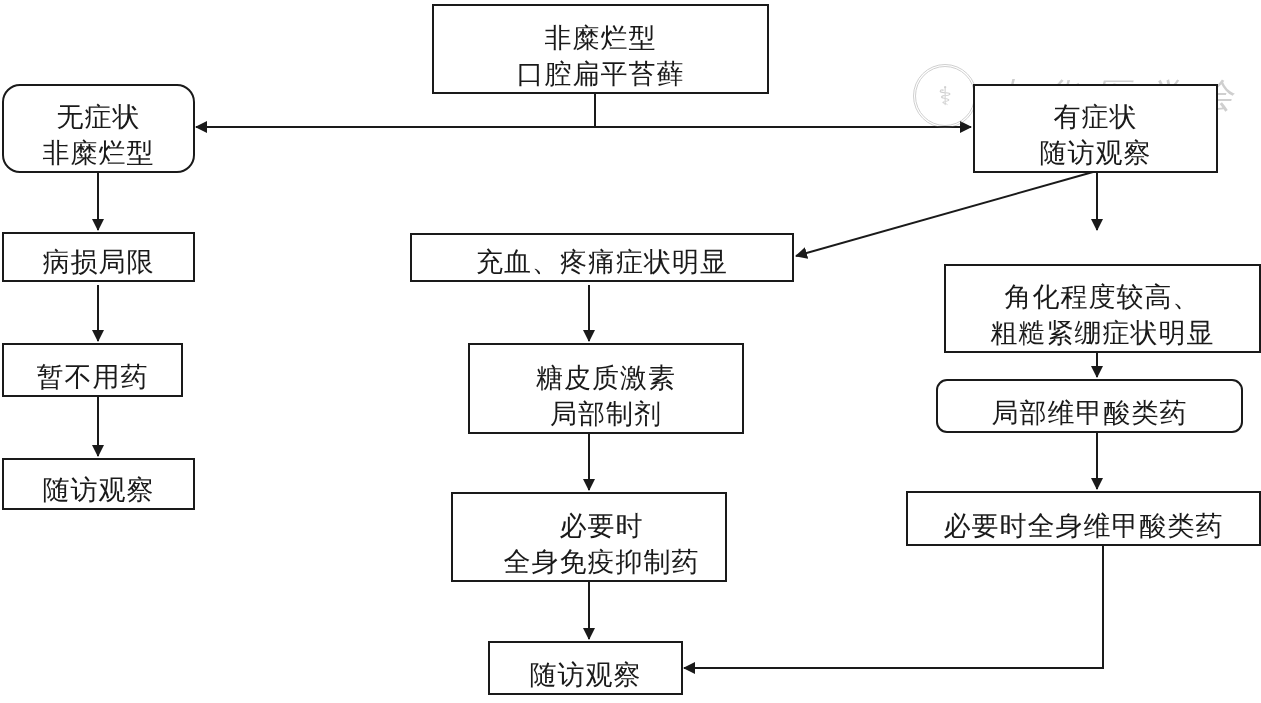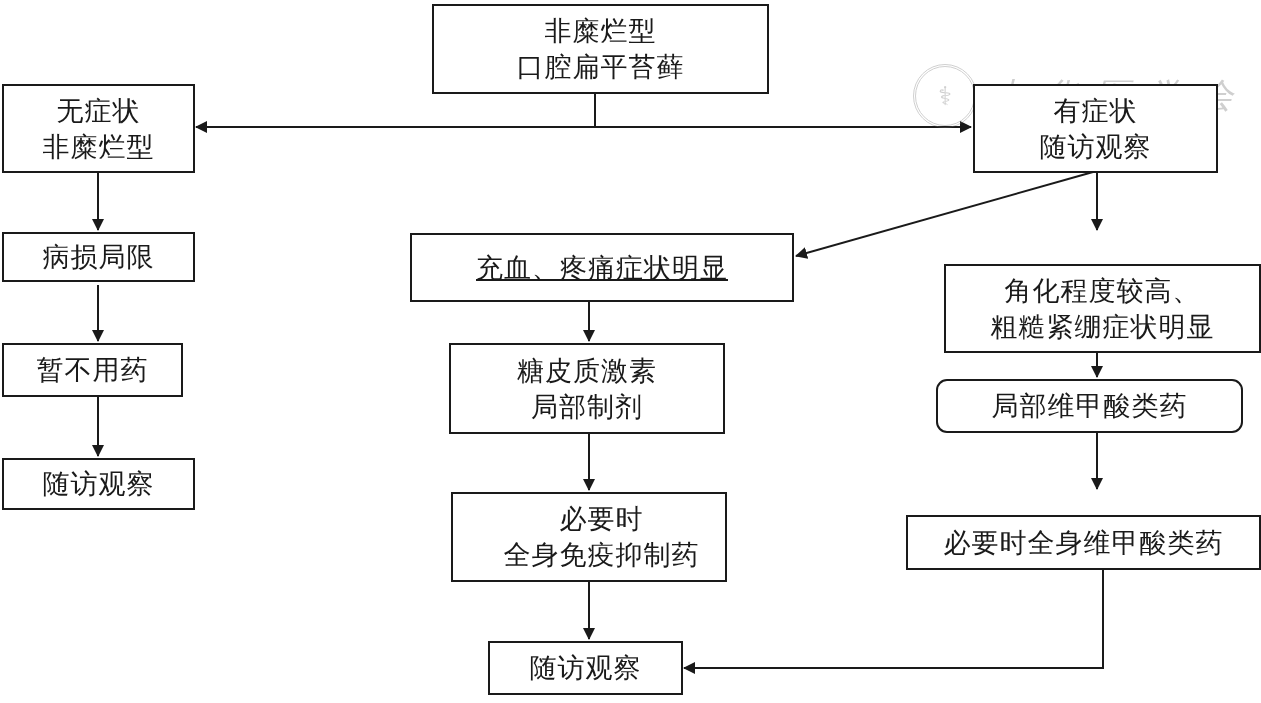--- a/index.html
+++ b/index.html
@@ -1,20 +1,20 @@
 <!DOCTYPE html>
 <html><head>
 <meta charset="utf-8">
 <style>
   html, body { margin: 0; padding: 0; background: #ffffff; }
   body { width: 1261px; height: 703px; position: relative; overflow: hidden;
          font-family: "DejaVu Serif", "Liberation Serif", serif; color: #1a1a1a; }
   #diagram { position: absolute; left: 0; top: 0; }
   .box { position: absolute; box-sizing: border-box; border: 2px solid #1a1a1a; background: #fff;
-         display: flex; align-items: center; justify-content: center; text-align: center; }
+         display: flex; align-items: flex-end; justify-content: center; text-align: center; }
   .box .txt { font-size: 27px; line-height: 36px; white-space: pre-line; letter-spacing: 1px; }
   .watermark { position: absolute; left: 913px; top: 64px; display: flex; align-items: center; opacity: 0.35; }
   .watermark .seal { width: 58px; height: 58px; border-radius: 50%; border: 3px double #777;
                      display: flex; align-items: center; justify-content: center; color: #777; font-size: 26px; }
   .watermark .wm-text { font-size: 34px; color: #777; letter-spacing: 18px; margin-left: 14px; font-style: italic; }
 </style>
 </head>
 <body>
 
 <svg id="diagram" width="1261" height="703">
@@ -47,56 +47,56 @@
 <div class="watermark">
   <div class="seal">⚕</div>
   <div class="wm-text">中华医学会</div>
 </div>
 
 <div class="box" style="left:432px;top:4px;width:337px;height:90px;">
   <span class="txt">非糜烂型
 口腔扁平苔藓</span>
 </div>
 
-<div class="box" style="left:2px;top:84px;width:193px;height:89px;">
+<div class="box" style="left:2px;top:84px;width:193px;height:89px;border-radius:18px;">
   <span class="txt">无症状
 非糜烂型</span>
 </div>
 <div class="box" style="left:2px;top:232px;width:193px;height:50px;">
   <span class="txt">病损局限</span>
 </div>
 <div class="box" style="left:2px;top:343px;width:181px;height:54px;">
   <span class="txt">暂不用药</span>
 </div>
 <div class="box" style="left:2px;top:458px;width:193px;height:52px;">
   <span class="txt">随访观察</span>
 </div>
 
 <div class="box" style="left:973px;top:84px;width:245px;height:89px;">
   <span class="txt">有症状
 随访观察</span>
 </div>
 
-<div class="box" style="left:410px;top:233px;width:384px;height:69px;text-decoration:underline;">
+<div class="box" style="left:410px;top:233px;width:384px;height:49px;">
   <span class="txt">充血、疼痛症状明显</span>
 </div>
-<div class="box" style="left:449px;top:343px;width:276px;height:91px;">
+<div class="box" style="left:468px;top:343px;width:276px;height:91px;">
   <span class="txt">糖皮质激素
 局部制剂</span>
 </div>
 <div class="box" style="left:451px;top:492px;width:276px;height:90px;padding-left:25px;">
   <span class="txt">必要时
 全身免疫抑制药</span>
 </div>
 <div class="box" style="left:488px;top:641px;width:195px;height:54px;">
   <span class="txt">随访观察</span>
 </div>
 
 <div class="box" style="left:944px;top:232px;width:317px;height:89px;margin-top:32px;">
   <span class="txt">角化程度较高、
 粗糙紧绷症状明显</span>
 </div>
 <div class="box" style="left:936px;top:379px;width:307px;height:54px;border-radius:11px;">
   <span class="txt">局部维甲酸类药</span>
 </div>
-<div class="box" style="left:906px;top:515px;width:355px;height:55px;">
+<div class="box" style="left:906px;top:491px;width:355px;height:55px;">
   <span class="txt">必要时全身维甲酸类药</span>
 </div>
 
 </body></html>

